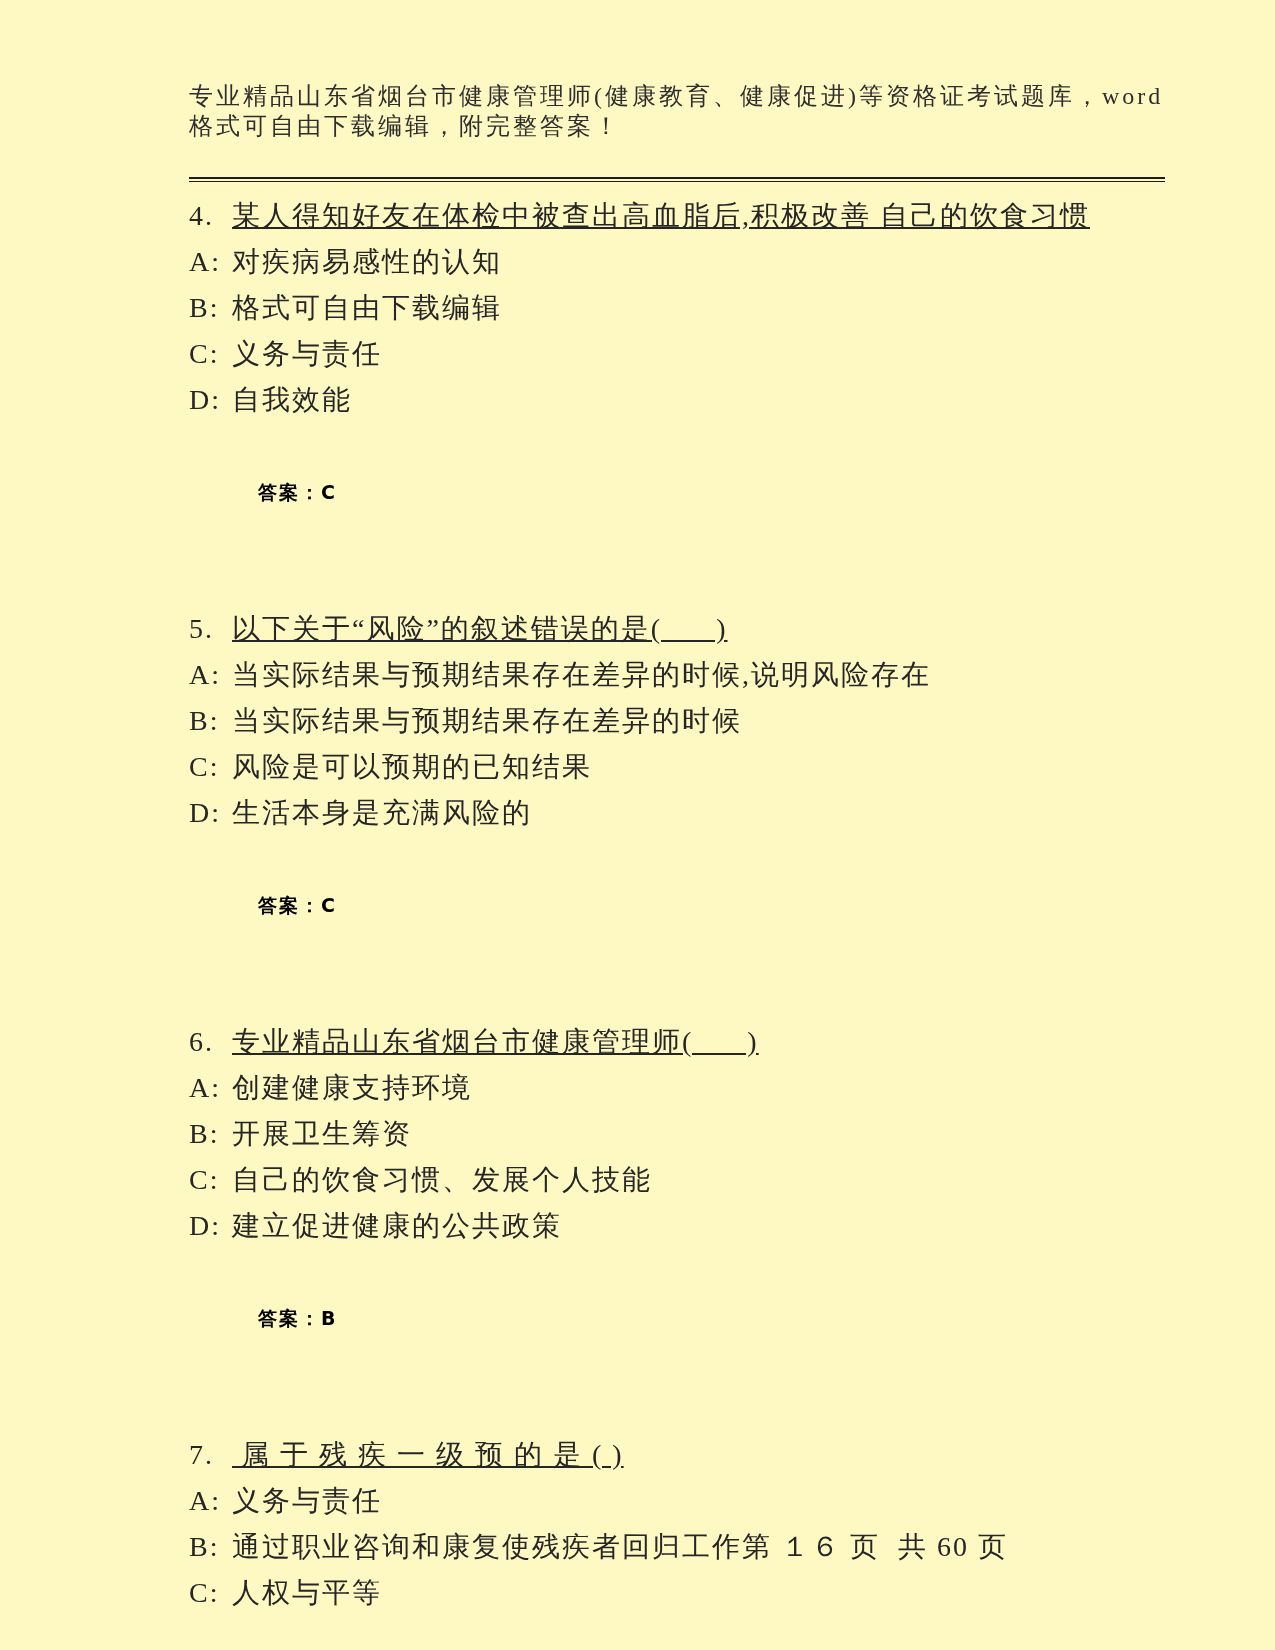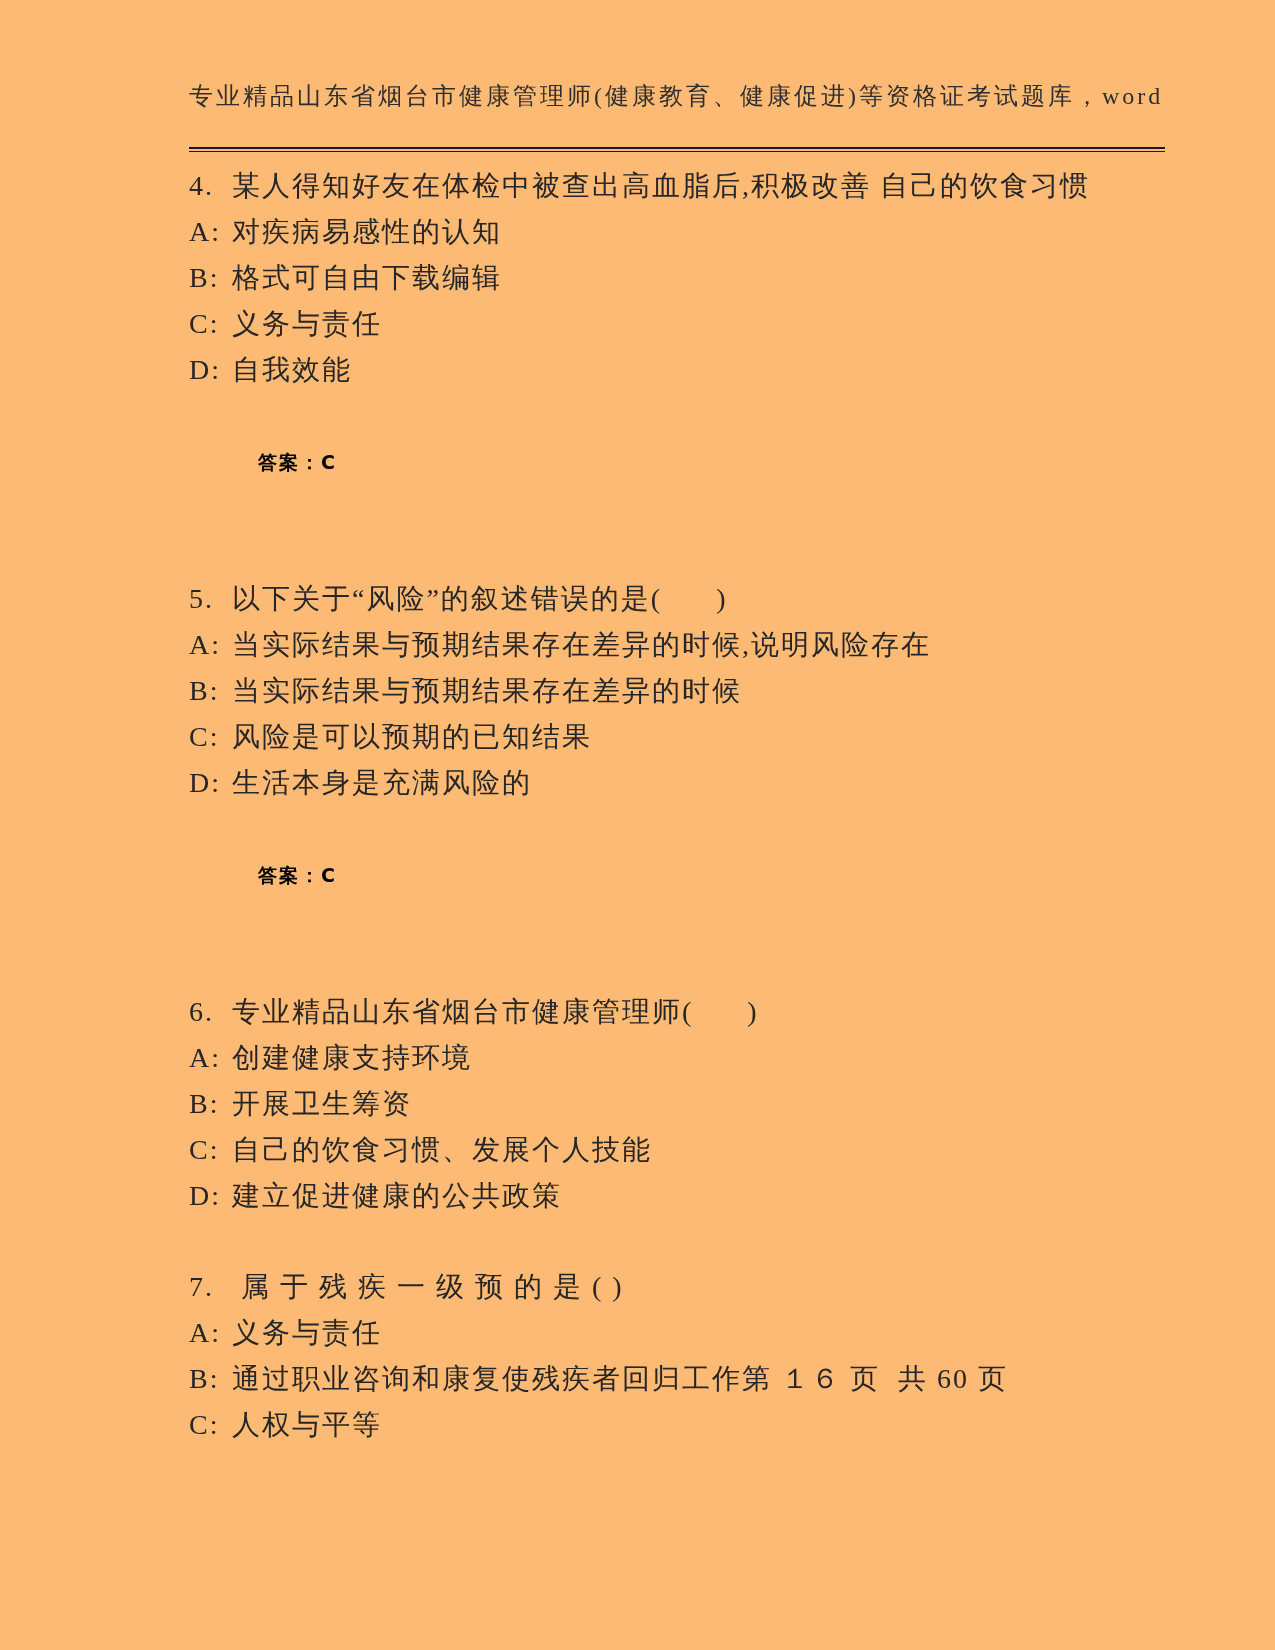--- a/index.html
+++ b/index.html
@@ -1,20 +1,20 @@
 <!DOCTYPE html>
 <html lang="zh"><head>
 <meta charset="utf-8">
 <style>
   html, body { margin: 0; padding: 0; background: #ffffff; }
   .page {
     position: relative;
     width: 1275px;
     height: 1650px;
-    background: #fdba74;
+    background: #fef9c3;
     overflow: hidden;
     font-family: "Liberation Serif", "DejaVu Serif", serif;
   }
   .content {
     position: absolute;
     left: 189px;
     top: 0;
     width: 976px;
   }
   .doc-header {
@@ -35,41 +35,42 @@
   .question {
     margin-top: 45px;
     font-size: 28px;
     line-height: 46px;
     letter-spacing: 2px;
     color: #262626;
   }
   .question.first { margin-top: 11px; }
   .q-line { display: flex; align-items: flex-start; }
   .q-num { flex: 0 0 43px; }
-  .q-text { white-space: pre-wrap; flex: 1; }
+  .q-text { white-space: pre-wrap; flex: 1; text-decoration: underline; }
   .opt { display: flex; align-items: flex-start; }
   .opt-label { flex: 0 0 43px; }
   .opt-text { white-space: pre-wrap; flex: 1; }
   .answer {
     font-family: "DejaVu Sans", "Liberation Sans", sans-serif;
     font-weight: 700;
     font-size: 19px;
     color: #000000;
     letter-spacing: 2px;
     white-space: pre-wrap;
   }
 </style>
 </head>
 <body>
 
 <div class="page">
   <div class="content">
 
     <header class="doc-header">
       <div class="header-line">专业精品山东省烟台市健康管理师(健康教育、健康促进)等资格证考试题库，word</div>
+      <div class="header-line">格式可自由下载编辑，附完整答案！</div>
     </header>
 
     <div class="header-rule"></div>
 
     <section class="question first">
       <div class="q-line">
         <span class="q-num">4.</span>
         <span class="q-text">某人得知好友在体检中被查出高血脂后,积极改善 自己的饮食习惯</span>
       </div>
       <div class="opt">
@@ -133,20 +134,23 @@
         <span class="opt-text">开展卫生筹资</span>
       </div>
       <div class="opt">
         <span class="opt-label">C:</span>
         <span class="opt-text">自己的饮食习惯、发展个人技能</span>
       </div>
       <div class="opt">
         <span class="opt-label">D:</span>
         <span class="opt-text">建立促进健康的公共政策</span>
       </div>
+      <div class="answer">
+        <span>答案：</span><span>B</span>
+      </div>
     </section>
 
     <section class="question">
       <div class="q-line">
         <span class="q-num">7.</span>
         <span class="q-text"> 属 于 残 疾 一 级 预 的 是 ( )</span>
       </div>
       <div class="opt">
         <span class="opt-label">A:</span>
         <span class="opt-text">义务与责任</span>

